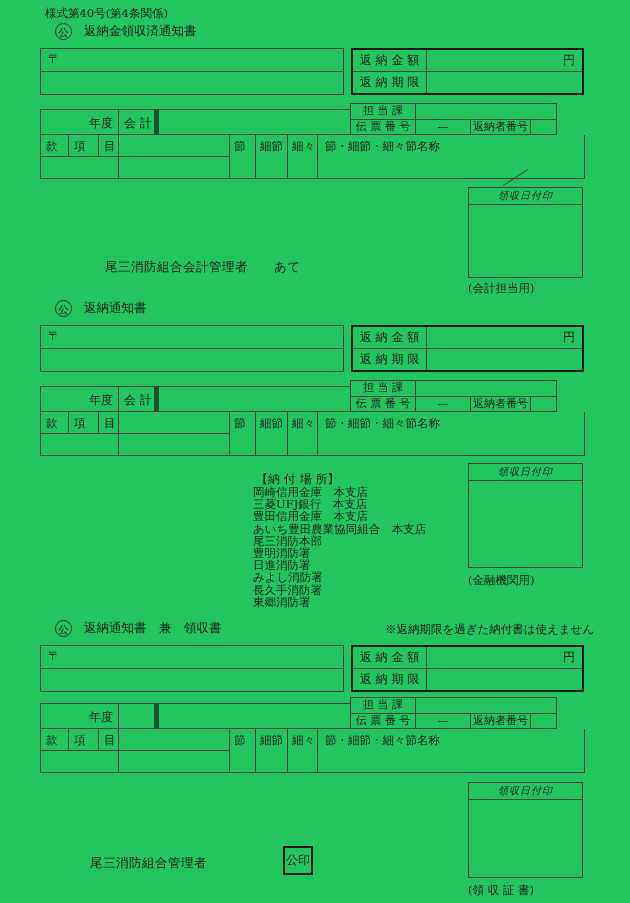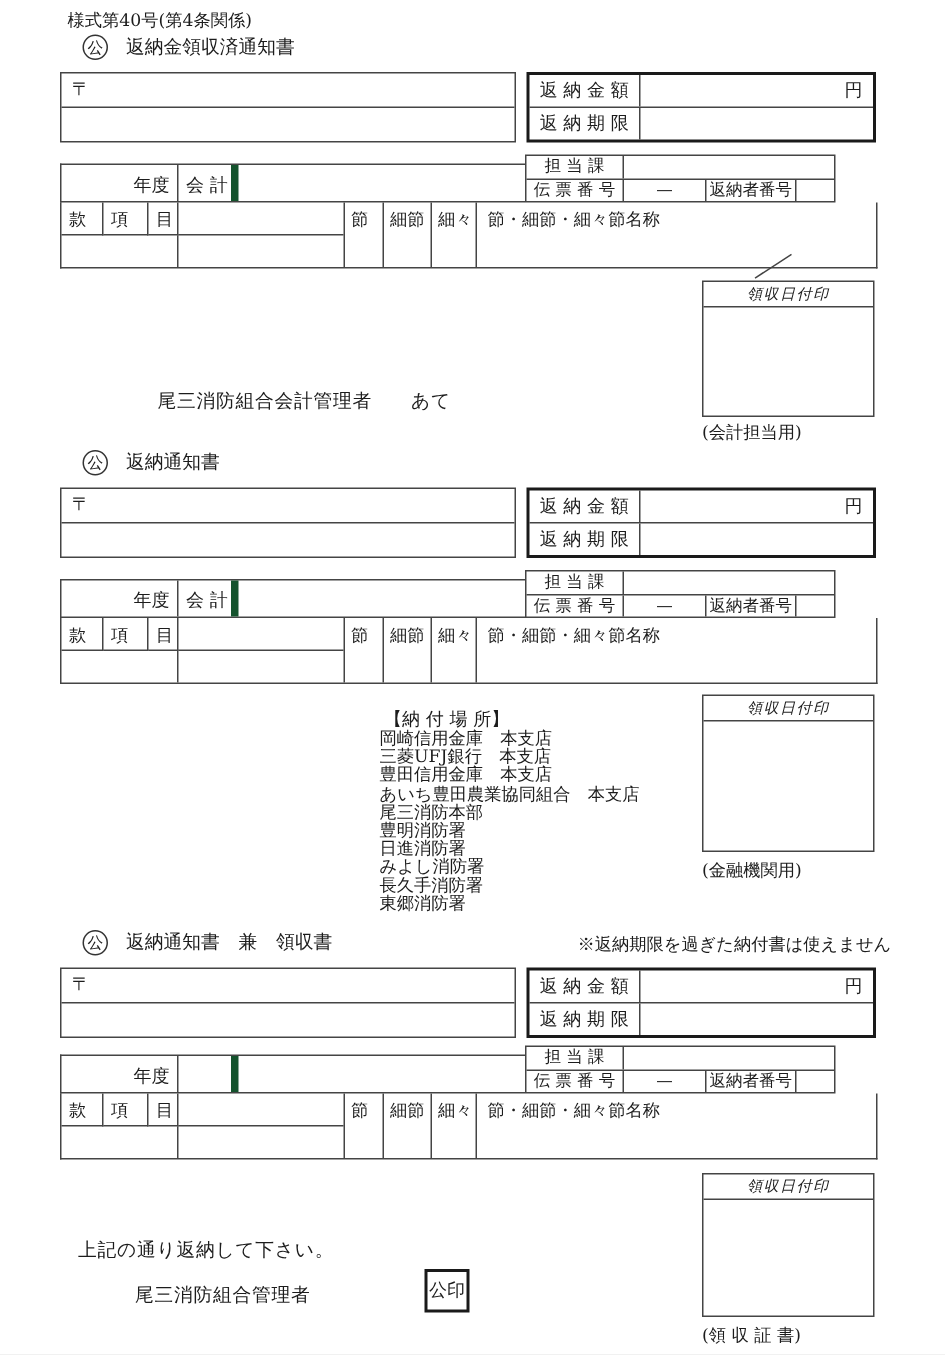--- a/index.html
+++ b/index.html
@@ -1,16 +1,16 @@
 <!DOCTYPE html>
 <html><head>
 <meta charset="utf-8">
 <style>
   html,body{margin:0;padding:0;background:#e8e8e8;}
-  .page{position:relative;width:630px;height:903px;background:#ffffff;
+  .page{position:relative;width:630px;height:903px;background:#22c55e;
         font-family:"DejaVu Serif","Liberation Serif",serif;color:#1c1c1c;
         font-size:12px;overflow:hidden;margin:0 auto;}
   .sec{position:absolute;left:0;width:630px;}
 
   .form-style-no{position:absolute;left:45px;top:6px;font-size:11.5px;}
 
   .sec-header{position:absolute;display:flex;align-items:center;}
   .circle-mark{display:inline-block;width:17px;height:17px;border:1px solid #333;
                border-radius:50%;text-align:center;line-height:16px;font-size:10.5px;box-sizing:border-box;}
   .sec-title{margin-left:12px;font-size:12.5px;}
@@ -271,18 +271,17 @@
         <div class="cm cm-col cm-saisai">細々</div>
         <div class="cm cm-col cm-name">節・細節・細々節名称</div>
       </div>
     </div>
 
     <div class="stamp" style="top:165px;height:96px;">
       <div class="stamp-lbl">領収日付印</div>
     </div>
     <div class="stamp-cap" style="top:266px;">(領 収 証 書)</div>
 
-    <div class="body-text" style="left:52px;top:208px;">上記の通り返納して下さい。</div>
     <div class="body-text" style="left:90px;top:238px;">尾三消防組合管理者</div>
     <div class="seal" style="top:229px;">公印</div>
   </section>
 
 </div>
 
 </body></html>

